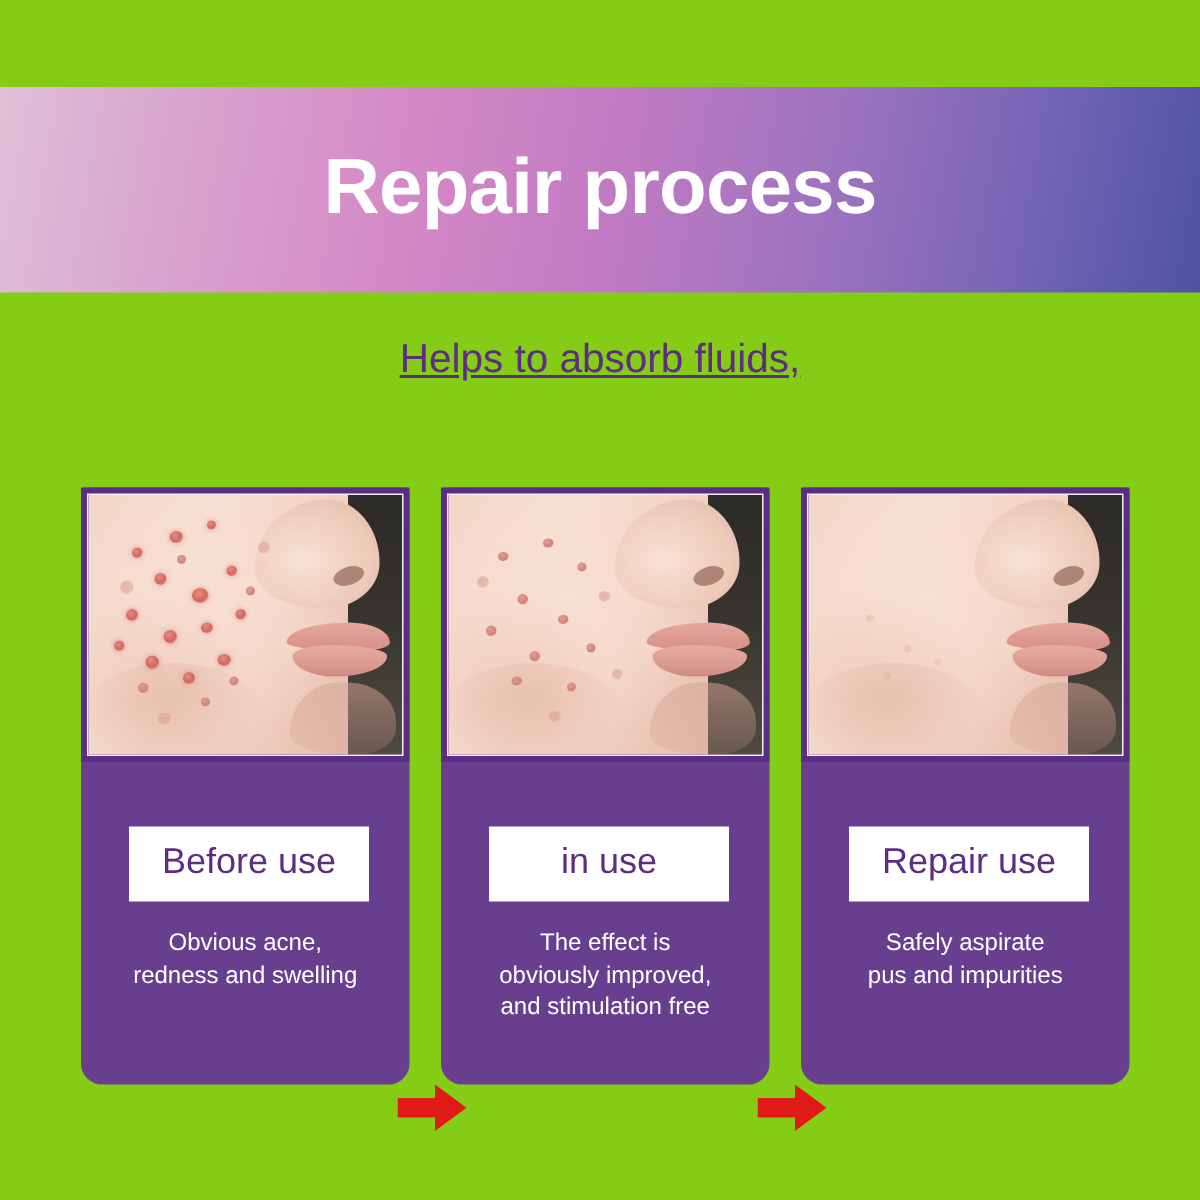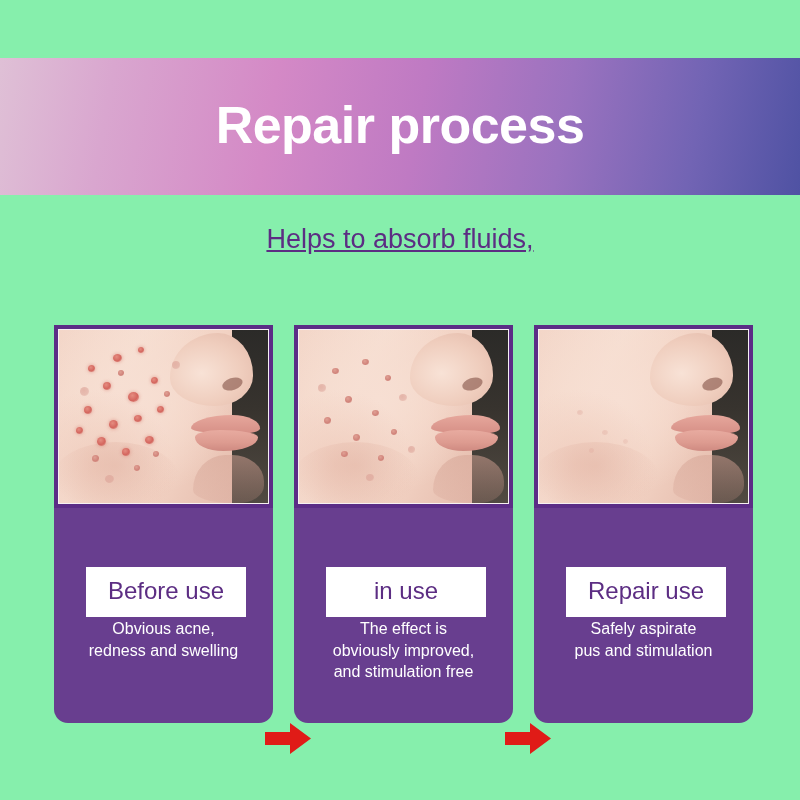--- a/index.html
+++ b/index.html
@@ -9,21 +9,21 @@
   body {
     width: 800px;
     height: 800px;
     overflow: hidden;
     font-family: "Liberation Sans", sans-serif;
   }
   .page {
     position: relative;
     width: 800px;
     height: 800px;
-    background: #86efac;
+    background: #84cc16;
   }
 
   
   .header-band {
     position: absolute;
     left: 0;
     top: 58px;
     width: 800px;
     height: 137px;
     background: linear-gradient(100deg,
@@ -212,21 +212,20 @@
     height: 50px;
     background: #ffffff;
     display: flex;
     align-items: center;
     justify-content: center;
     color: #5c2d83;
     font-size: 24px;
     line-height: 1;
     padding-bottom: 3px;
     box-sizing: border-box;
-    margin-top: 16px;
   }
   .caption {
     position: absolute;
     left: 8px;
     right: 8px;
     top: 293px;
     text-align: center;
     color: #ffffff;
     font-size: 16px;
     line-height: 1.35;
@@ -368,21 +367,21 @@
               <div class="spot faint" style="left:40%;top:63%;width:5px;height:5px;opacity:.4;"></div>
             </div>
           </div>
         </div>
       </div>
       <div class="label-box">
         <span>Repair use</span>
       </div>
       <div class="caption">
         <span class="caption-line">Safely aspirate</span>
-        <span class="caption-line">pus and stimulation</span>
+        <span class="caption-line">pus and impurities</span>
       </div>
     </div>
 
     <div class="arrow arrow-1">
       <svg viewBox="0 0 46 31" xmlns="http://www.w3.org/2000/svg">
         <polygon points="0,9 25,9 25,0 46,15.5 25,31 25,22 0,22" fill="#e01b17"></polygon>
       </svg>
     </div>
     <div class="arrow arrow-2">
       <svg viewBox="0 0 46 31" xmlns="http://www.w3.org/2000/svg">

